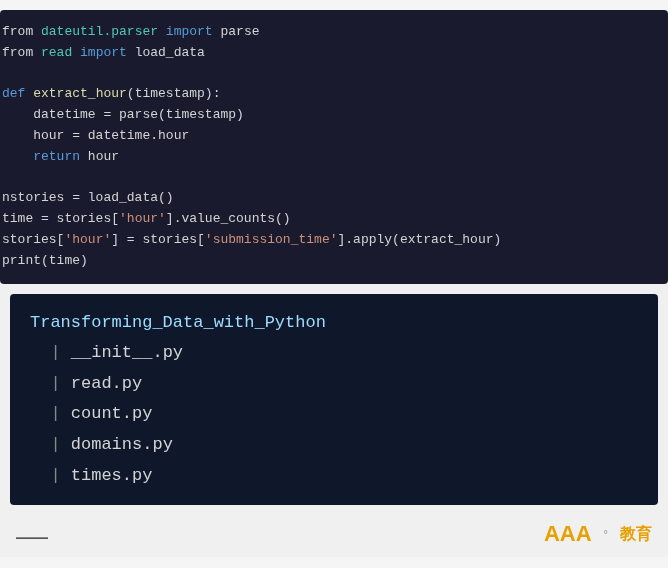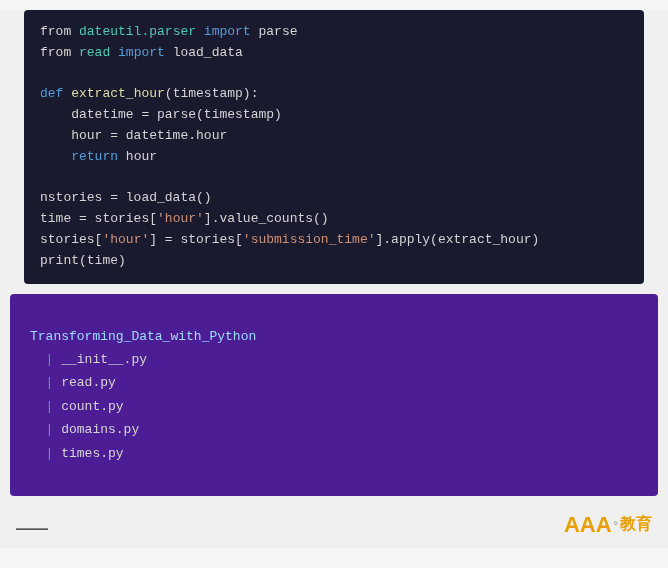--- a/index.html
+++ b/index.html
@@ -12,22 +12,22 @@
 
     .page-container {
       width: 668px;
       background: #f0f0f0;
       padding: 0;
     }
 
     
     .code-block {
       background: #1a1a2e;
-      margin: 10px 24px;
-      padding: 12px 16px;
+      margin: 10px 0;
+      padding: 12px 2px;
       border-radius: 4px;
       font-family: 'Courier New', Courier, monospace;
       font-size: 13px;
       line-height: 1.6;
       color: #ffffff;
     }
 
     .code-line {
       display: block;
       white-space: pre;
@@ -47,26 +47,26 @@
       color: #333;
     }
 
     .text-section .chinese-text {
       color: #333;
       font-size: 14px;
     }
 
     
     .code-block-2 {
-      background: #4c1d95;
+      background: #0f172a;
       margin: 6px 10px;
-      padding: 31px 20px;
+      padding: 14px 20px;
       border-radius: 4px;
       font-family: 'Courier New', Courier, monospace;
-      font-size: 13px;
+      font-size: 17px;
       line-height: 1.8;
       color: #ffffff;
     }
 
     .dir-name { color: #9cdcfe; }
     .tree-item { color: #d4d4d4; }
     .tree-pipe { color: #888; }
 
     
     .bottom-section {
@@ -81,21 +81,21 @@
       font-size: 16px;
       font-weight: bold;
     }
 
     .watermark {
       color: #e8a000;
       font-size: 22px;
       font-weight: bold;
       display: flex;
       align-items: center;
-      gap: 2px;
+      gap: 12px;
     }
 
     .watermark-sub {
       font-size: 16px;
       color: #e8a000;
     }
   </style>
 </head>
 <body>
 

